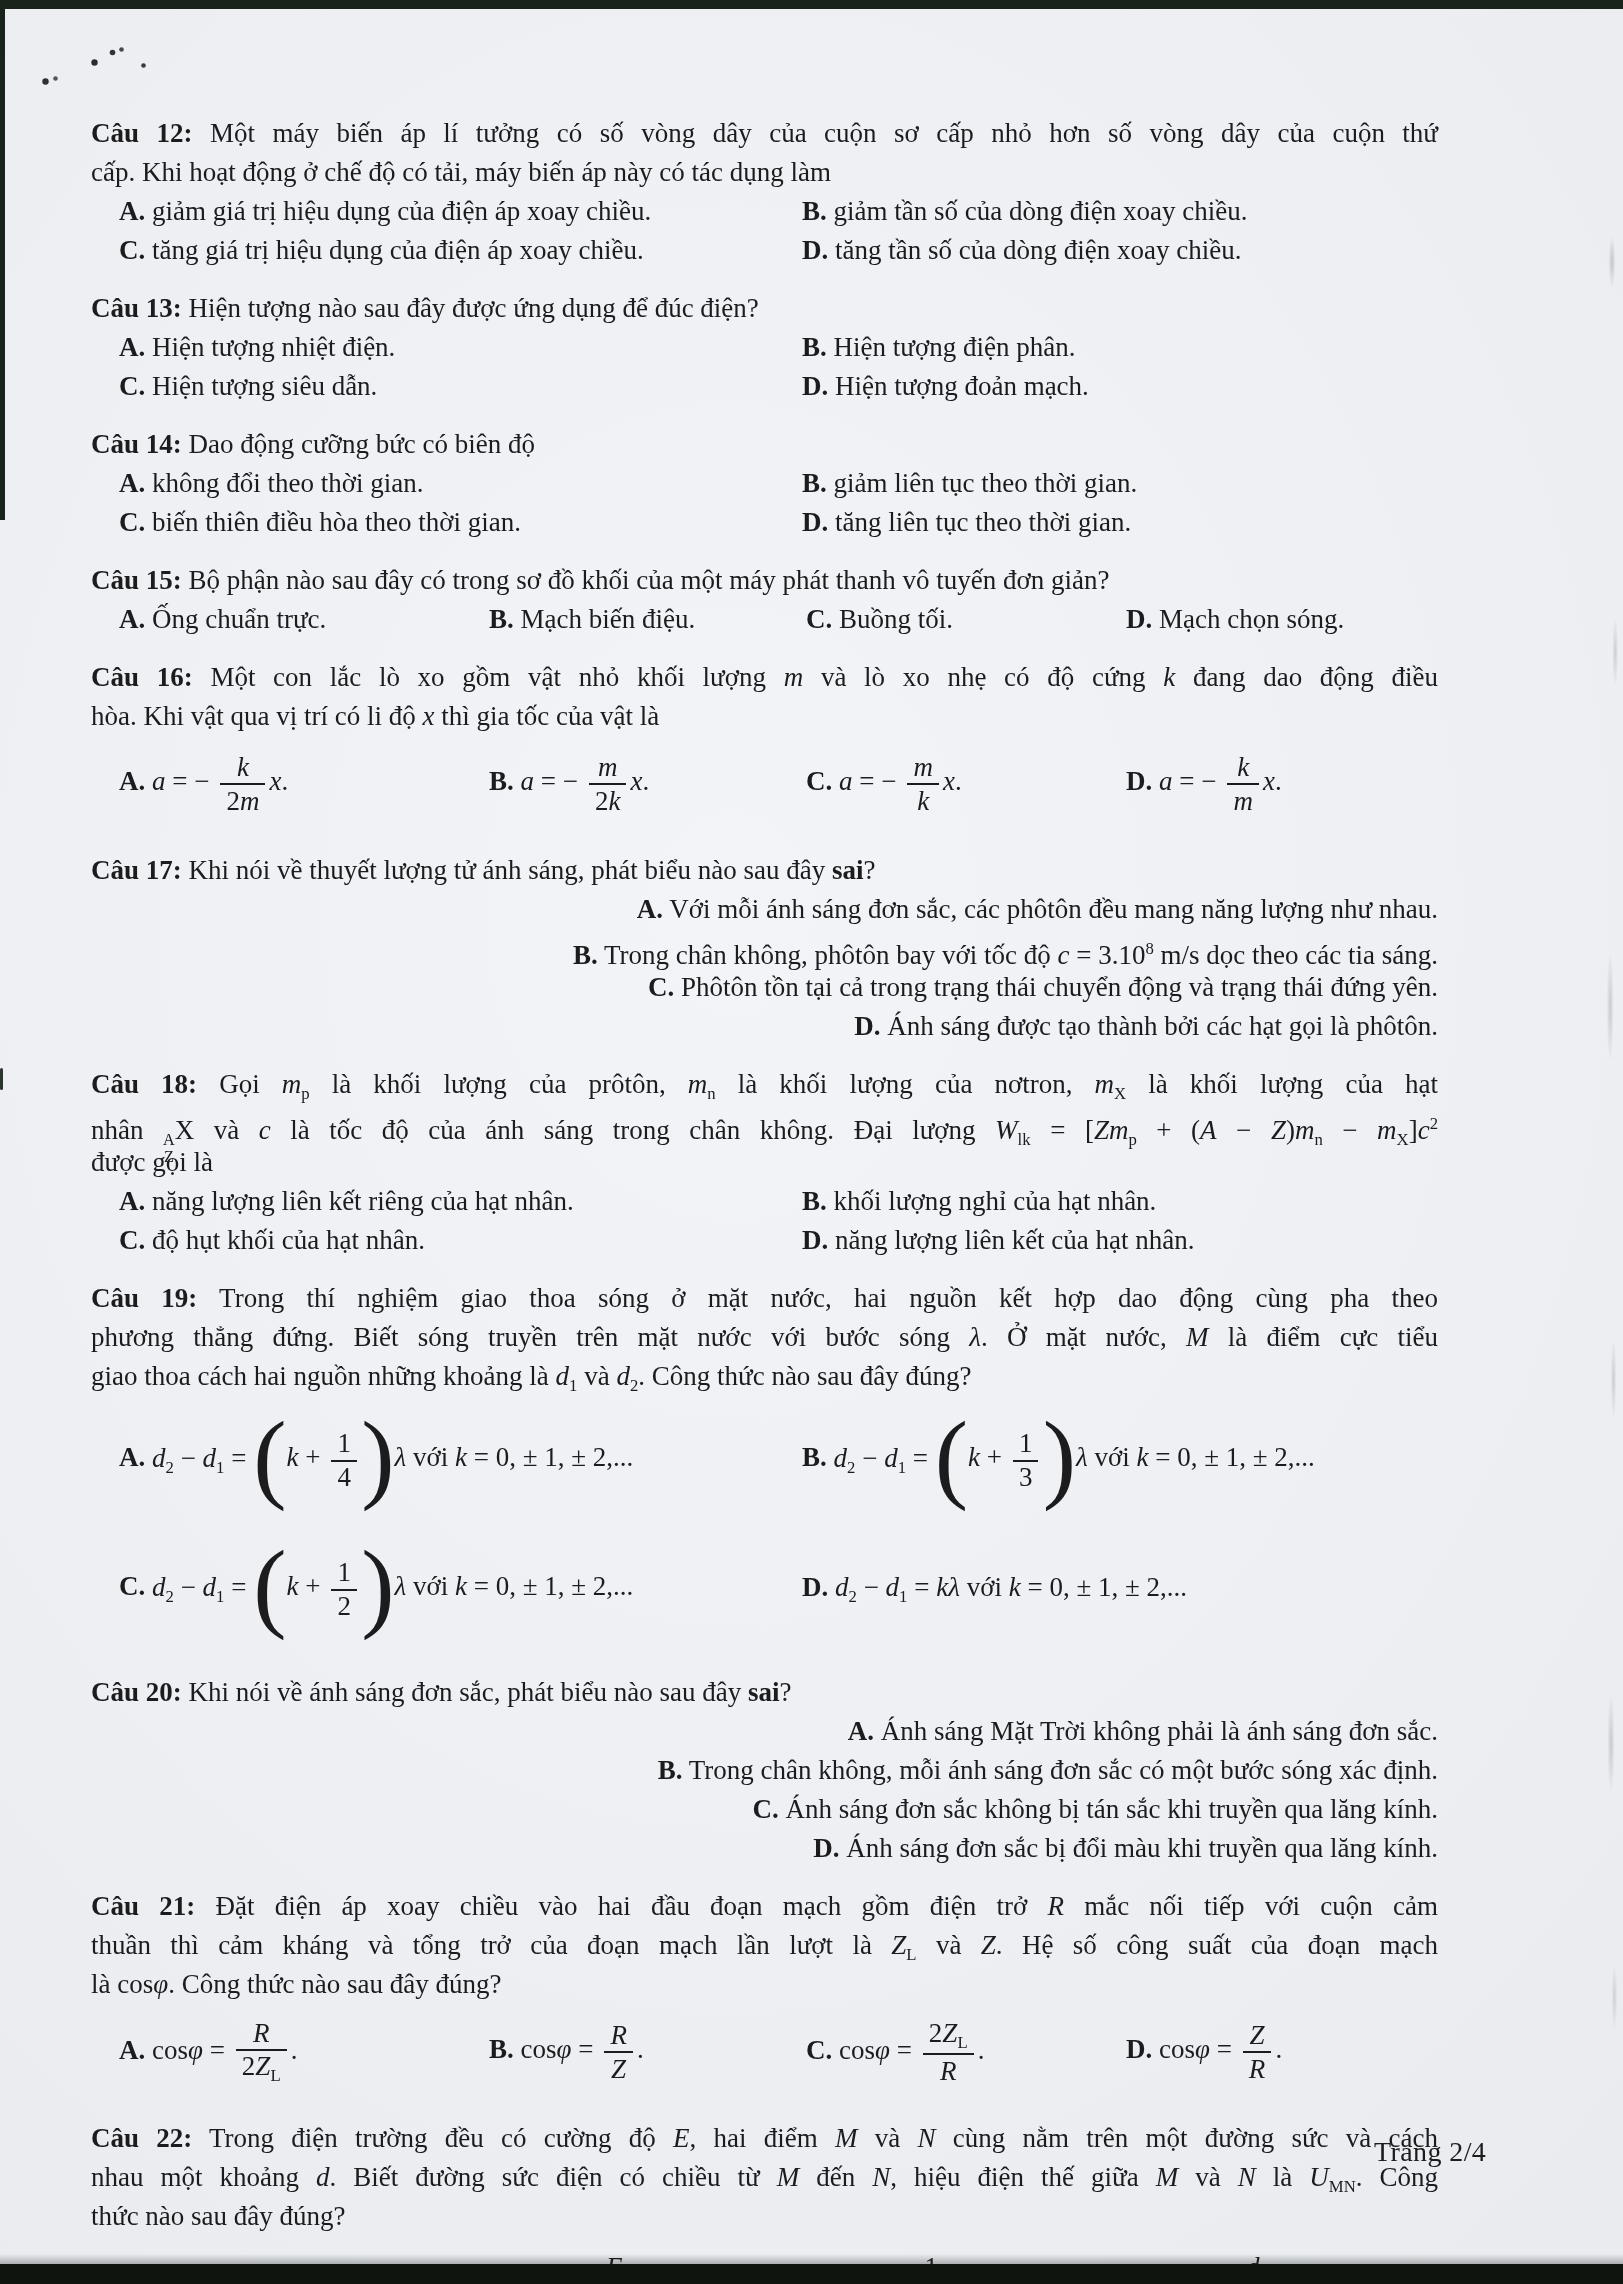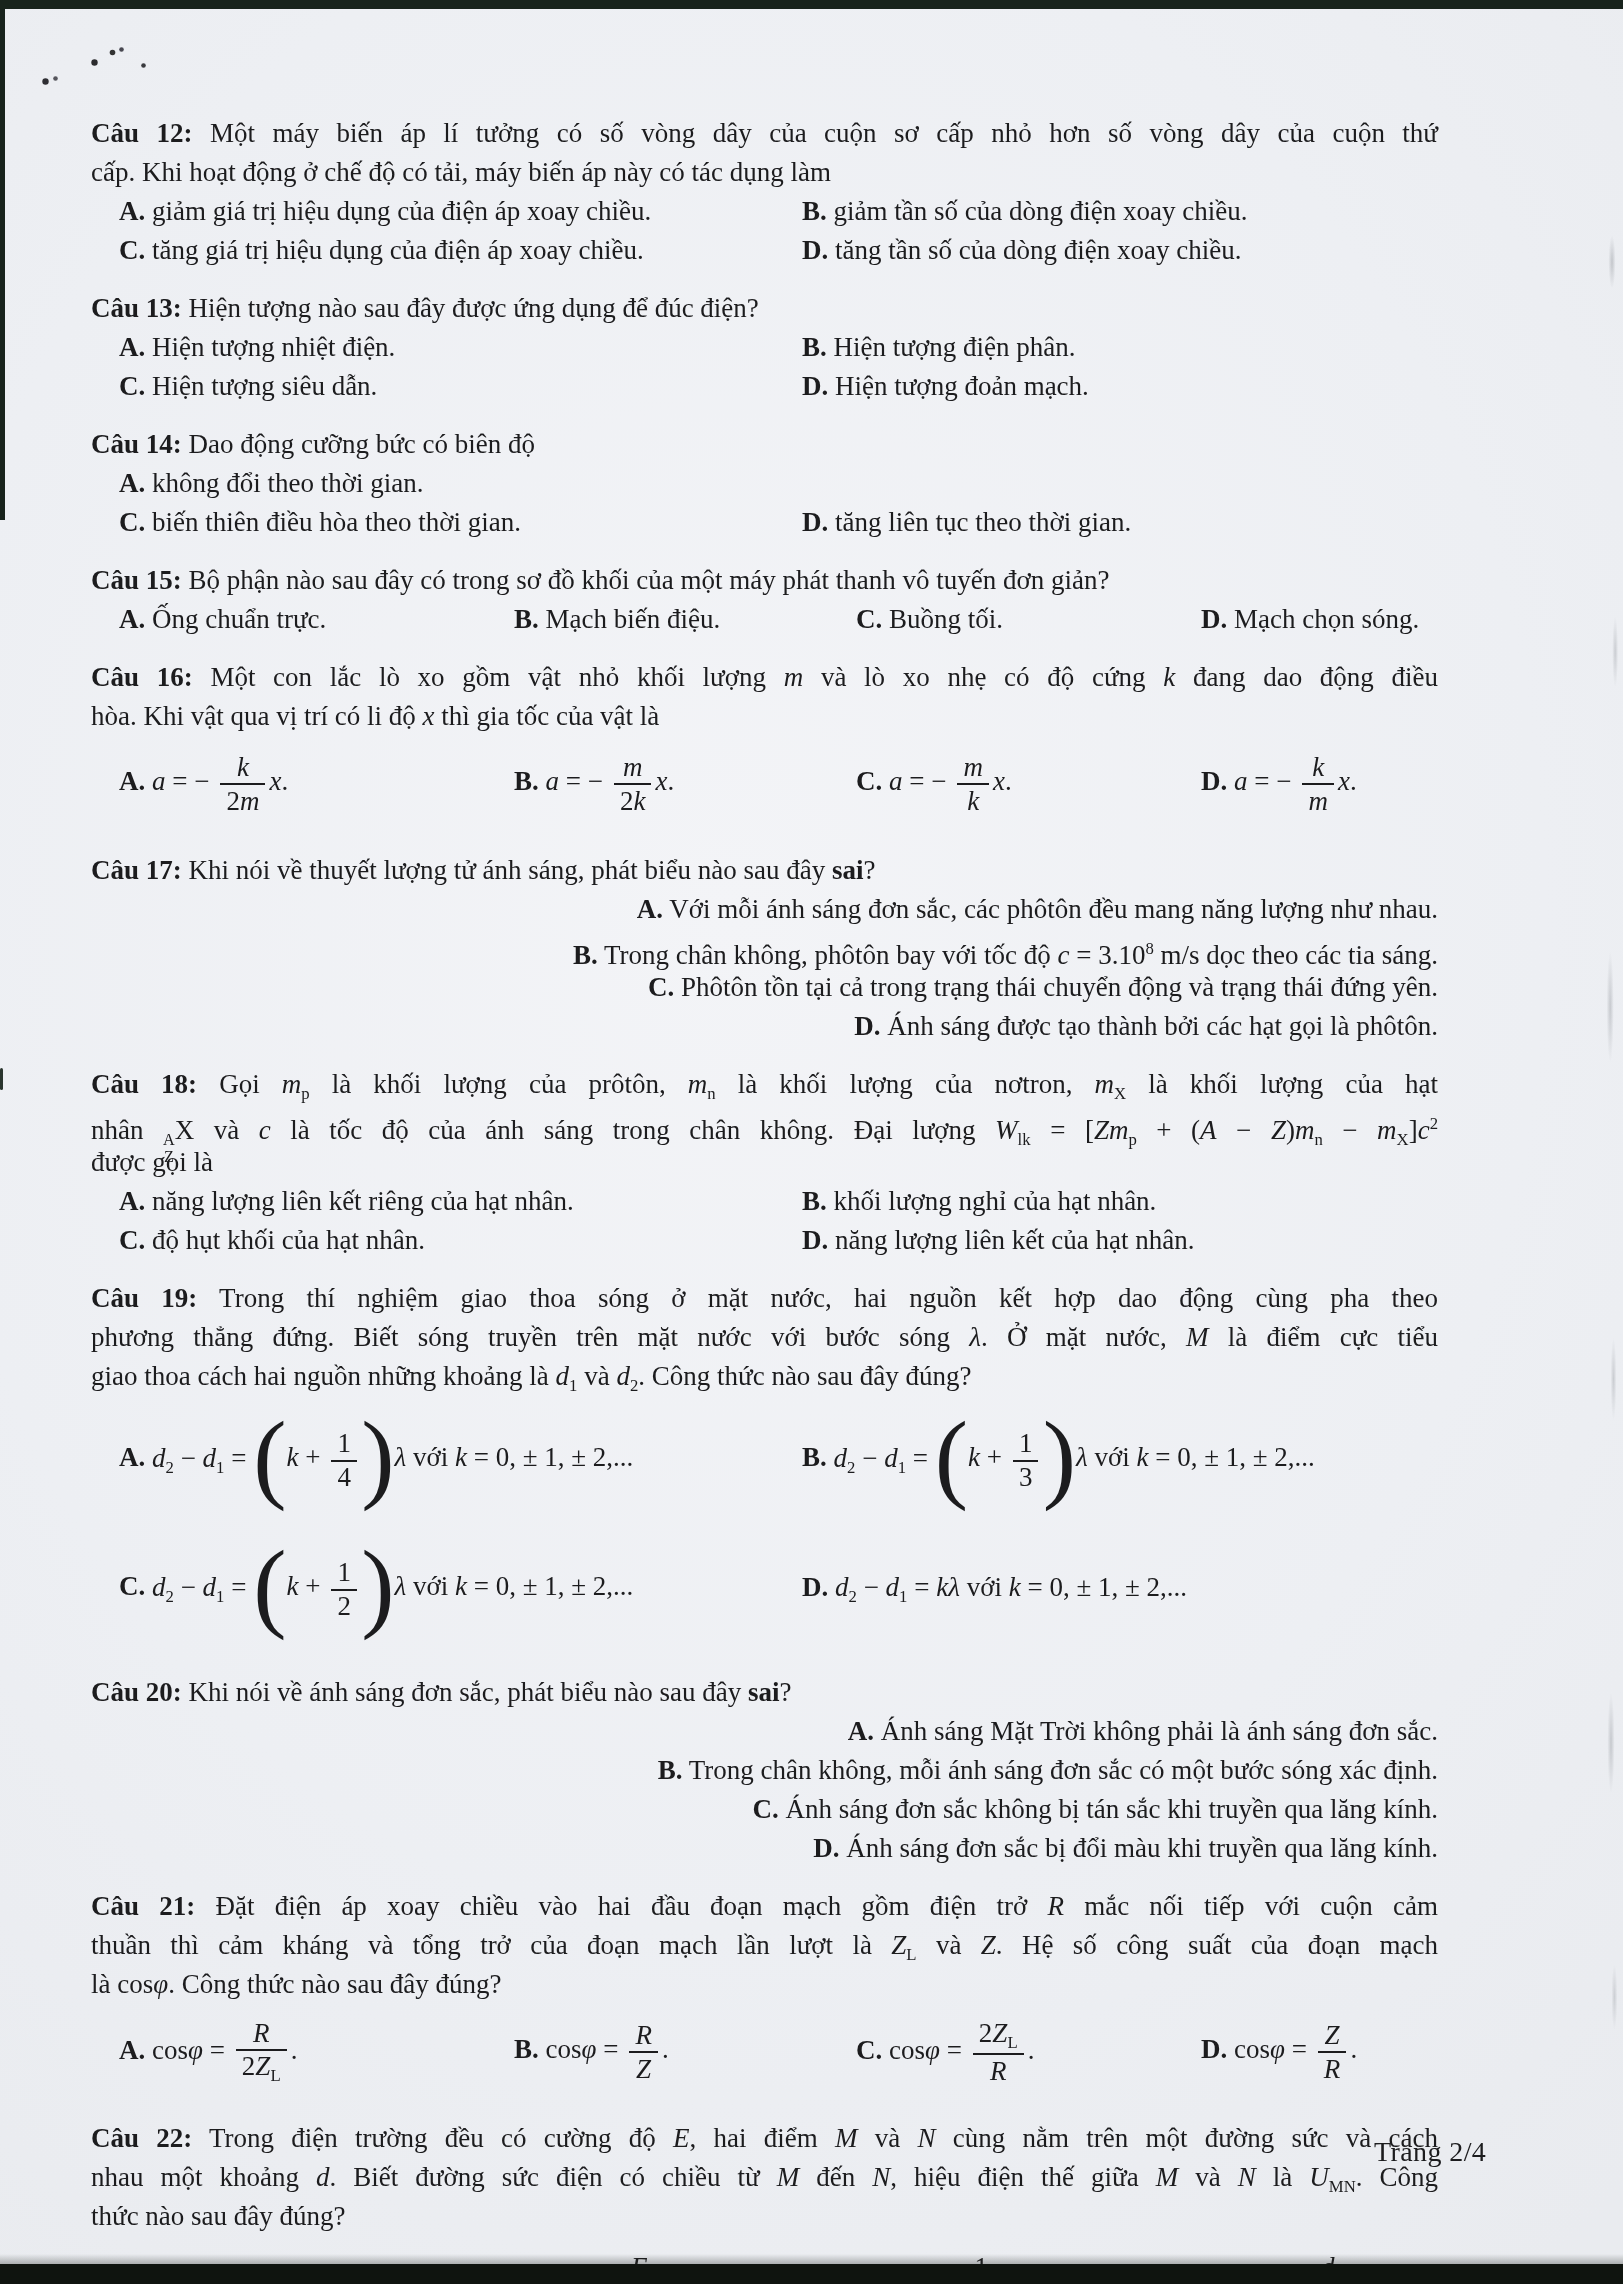--- a/index.html
+++ b/index.html
@@ -7,21 +7,21 @@
         background:radial-gradient(ellipse 1354px 1692px at 45% 40%, #f3f4f7 0%, #edeff3 60%, #e9ebef 100%);
         font-family:"Liberation Serif","DejaVu Serif",serif;color:#1c1c1e;}
   .content{position:absolute;left:91px;top:95px;width:1347px;}
   .question{margin-top:19px;}
   .line{height:39px;line-height:39px;font-size:27px;white-space:nowrap;overflow:visible;}
   .line.j{text-align:justify;text-align-last:justify;}
   .qlabel{font-weight:bold;}
   .optline{height:39px;line-height:39px;font-size:27px;padding-left:28px;white-space:nowrap;text-align:right;}
   .orow{display:grid;padding-left:28px;font-size:27px;}
   .orow.two{grid-template-columns:683px 1fr;}
-  .orow.four{grid-template-columns:370px 317px 320px 1fr;gap:25px;}
+  .orow.four{grid-template-columns:370px 317px 320px 1fr;}
   .orow.plain{line-height:39px;min-height:39px;}
   .orow.frm{min-height:96px;align-items:center;}
   .orow.tall{min-height:129px;align-items:center;}
   .opt{white-space:nowrap;}
   .olabel{font-weight:bold;}
   sub,sup{font-size:0.62em;}
   .frac{display:inline-block;text-align:center;vertical-align:middle;margin:0 4.2px;line-height:1.12;}
   .frac .num{display:block;border-bottom:2.1px solid #1c1c1e;padding:0 6px 0.8px;}
   .frac .den{display:block;padding:0.8px 6px 0;}
   .bigp{font-size:100px;line-height:0;vertical-align:middle;display:inline-block;transform:translateY(-4.2px);font-weight:400;}
@@ -74,20 +74,21 @@
         </div>
         <div class="orow two plain">
           <span class="opt"><b class="olabel">C.</b> <span class="ot">Hiện tượng siêu dẫn.</span></span>
           <span class="opt"><b class="olabel">D.</b> <span class="ot">Hiện tượng đoản mạch.</span></span>
         </div>
       </div>
       <div class="question">
         <div class="line"><b class="qlabel">Câu 14:</b> Dao động cưỡng bức có biên độ</div>
         <div class="orow two plain">
           <span class="opt"><b class="olabel">A.</b> <span class="ot">không đổi theo thời gian.</span></span>
+          <span class="opt"><b class="olabel">B.</b> <span class="ot">giảm liên tục theo thời gian.</span></span>
         </div>
         <div class="orow two plain">
           <span class="opt"><b class="olabel">C.</b> <span class="ot">biến thiên điều hòa theo thời gian.</span></span>
           <span class="opt"><b class="olabel">D.</b> <span class="ot">tăng liên tục theo thời gian.</span></span>
         </div>
       </div>
       <div class="question">
         <div class="line"><b class="qlabel">Câu 15:</b> Bộ phận nào sau đây có trong sơ đồ khối của một máy phát thanh vô tuyến đơn giản?</div>
         <div class="orow four plain">
           <span class="opt"><b class="olabel">A.</b> <span class="ot">Ống chuẩn trực.</span></span>

